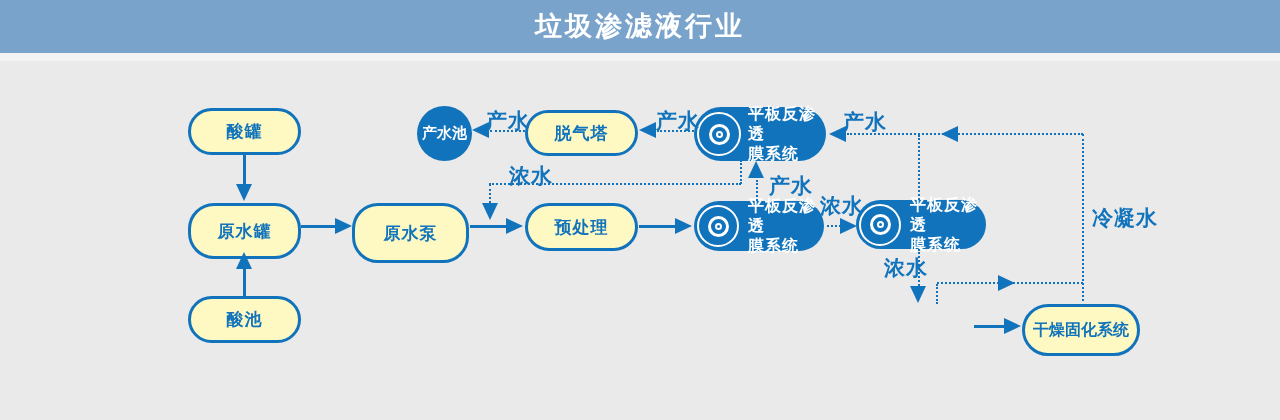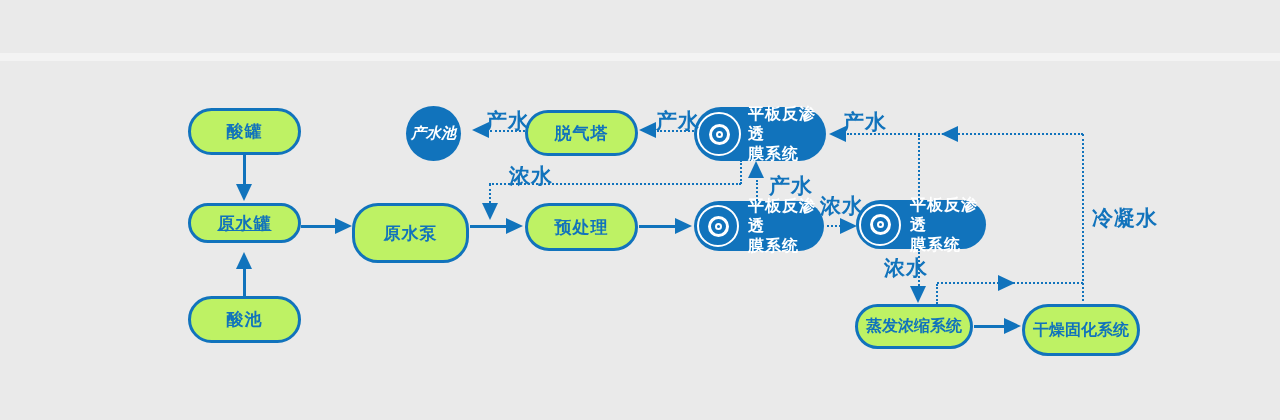--- a/index.html
+++ b/index.html
@@ -9,21 +9,21 @@
     --strip:#F3F3F3;
   }
   *{margin:0;padding:0;box-sizing:border-box;}
   body{font-family:"Liberation Sans","DejaVu Sans",sans-serif;}
   .canvas{position:relative;width:1280px;height:420px;background:var(--page-bg);overflow:hidden;}
   .topbar{position:absolute;left:0;top:0;width:1280px;height:53px;background:var(--header-bg);}
   .title{width:100%;text-align:center;line-height:53px;color:#FFFFFF;font-size:27px;font-weight:bold;letter-spacing:3px;}
   .strip{position:absolute;left:0;top:53px;width:1280px;height:8px;background:var(--strip);}
   
   .node{position:absolute;display:flex;align-items:center;justify-content:center;}
-  .pill{background:#bef264;border:3px solid var(--accent);border-radius:26px;color:var(--accent);font-weight:bold;font-size:17px;letter-spacing:1px;}
+  .pill{background:#fef9c3;border:3px solid var(--accent);border-radius:26px;color:var(--accent);font-weight:bold;font-size:17px;letter-spacing:1px;}
   .pill.small-text{font-size:16px;letter-spacing:0;}
   .circle-node{background:var(--accent);border-radius:50%;color:#FFFFFF;font-weight:bold;font-size:15px;}
   .ro-node{background:var(--accent);border-radius:28px;color:#FFFFFF;justify-content:flex-end;}
   .disc{position:absolute;left:3px;top:50%;transform:translateY(-50%);width:44px;height:44px;border:2px solid #FFFFFF;border-radius:50%;background:var(--accent);display:flex;align-items:center;justify-content:center;}
   .ring-a{width:21px;height:21px;border:3px solid #FFFFFF;border-radius:50%;display:flex;align-items:center;justify-content:center;}
   .ring-b{width:7px;height:7px;border:2px solid #FFFFFF;border-radius:50%;}
   .ro-text{margin-left:54px;font-size:16px;font-weight:bold;line-height:1.25;letter-spacing:1px;}
   .ro-text span{display:block;}
   
   .hl{position:absolute;height:3px;background:var(--accent);}
@@ -35,41 +35,44 @@
   .ah.l{border-top:8px solid transparent;border-bottom:8px solid transparent;border-right:17px solid var(--accent);}
   .ah.d{border-left:8px solid transparent;border-right:8px solid transparent;border-top:17px solid var(--accent);}
   .ah.u{border-left:8px solid transparent;border-right:8px solid transparent;border-bottom:17px solid var(--accent);}
   .elabel{position:absolute;color:var(--accent);font-size:21px;font-weight:bold;letter-spacing:1px;white-space:nowrap;}
 </style>
 </head>
 <body>
 
 <div class="canvas">
 
+  <div class="topbar">
+    <div class="title">垃圾渗滤液行业</div>
+  </div>
   <div class="strip"></div>
 
   <div class="node pill" style="left:188px;top:108px;width:113px;height:47px;">
     <span>酸罐</span>
   </div>
-  <div class="node pill" style="left:188px;top:203px;width:113px;height:40px;text-decoration:underline;">
+  <div class="node pill" style="left:188px;top:203px;width:113px;height:56px;">
     <span>原水罐</span>
   </div>
   <div class="node pill" style="left:188px;top:296px;width:113px;height:47px;">
     <span>酸池</span>
   </div>
   <div class="node pill" style="left:352px;top:203px;width:117px;height:60px;">
     <span>原水泵</span>
   </div>
   <div class="node pill" style="left:525px;top:110px;width:113px;height:46px;">
     <span>脱气塔</span>
   </div>
   <div class="node pill" style="left:525px;top:203px;width:113px;height:48px;">
     <span>预处理</span>
   </div>
-  <div class="node circle-node" style="left:406px;top:106px;width:55px;height:55px;font-style:italic;">
+  <div class="node circle-node" style="left:417px;top:106px;width:55px;height:55px;">
     <span>产水池</span>
   </div>
 
   <div class="node ro-node" style="left:694px;top:107px;width:132px;height:54px;">
     <span class="disc">
         <span class="ring-a">
           <span class="ring-b"></span>
         </span>
       </span>
     <span class="ro-text">
@@ -93,23 +96,20 @@
         <span class="ring-a">
           <span class="ring-b"></span>
         </span>
       </span>
     <span class="ro-text">
       <span>平板反渗透</span>
       <span>膜系统</span>
     </span>
   </div>
 
-  <div class="node pill small-text" style="left:855px;top:304px;width:118px;height:45px;">
-    <span>蒸发浓缩系统</span>
-  </div>
   <div class="node pill small-text" style="left:1022px;top:304px;width:118px;height:52px;">
     <span>干燥固化系统</span>
   </div>
 
   <div class="vl" style="left:243px;top:155px;height:31px;"></div>
   <div class="ah d" style="left:236px;top:184px;"></div>
 
   <div class="vl" style="left:243px;top:268px;height:29px;"></div>
   <div class="ah u" style="left:236px;top:252px;"></div>
 

